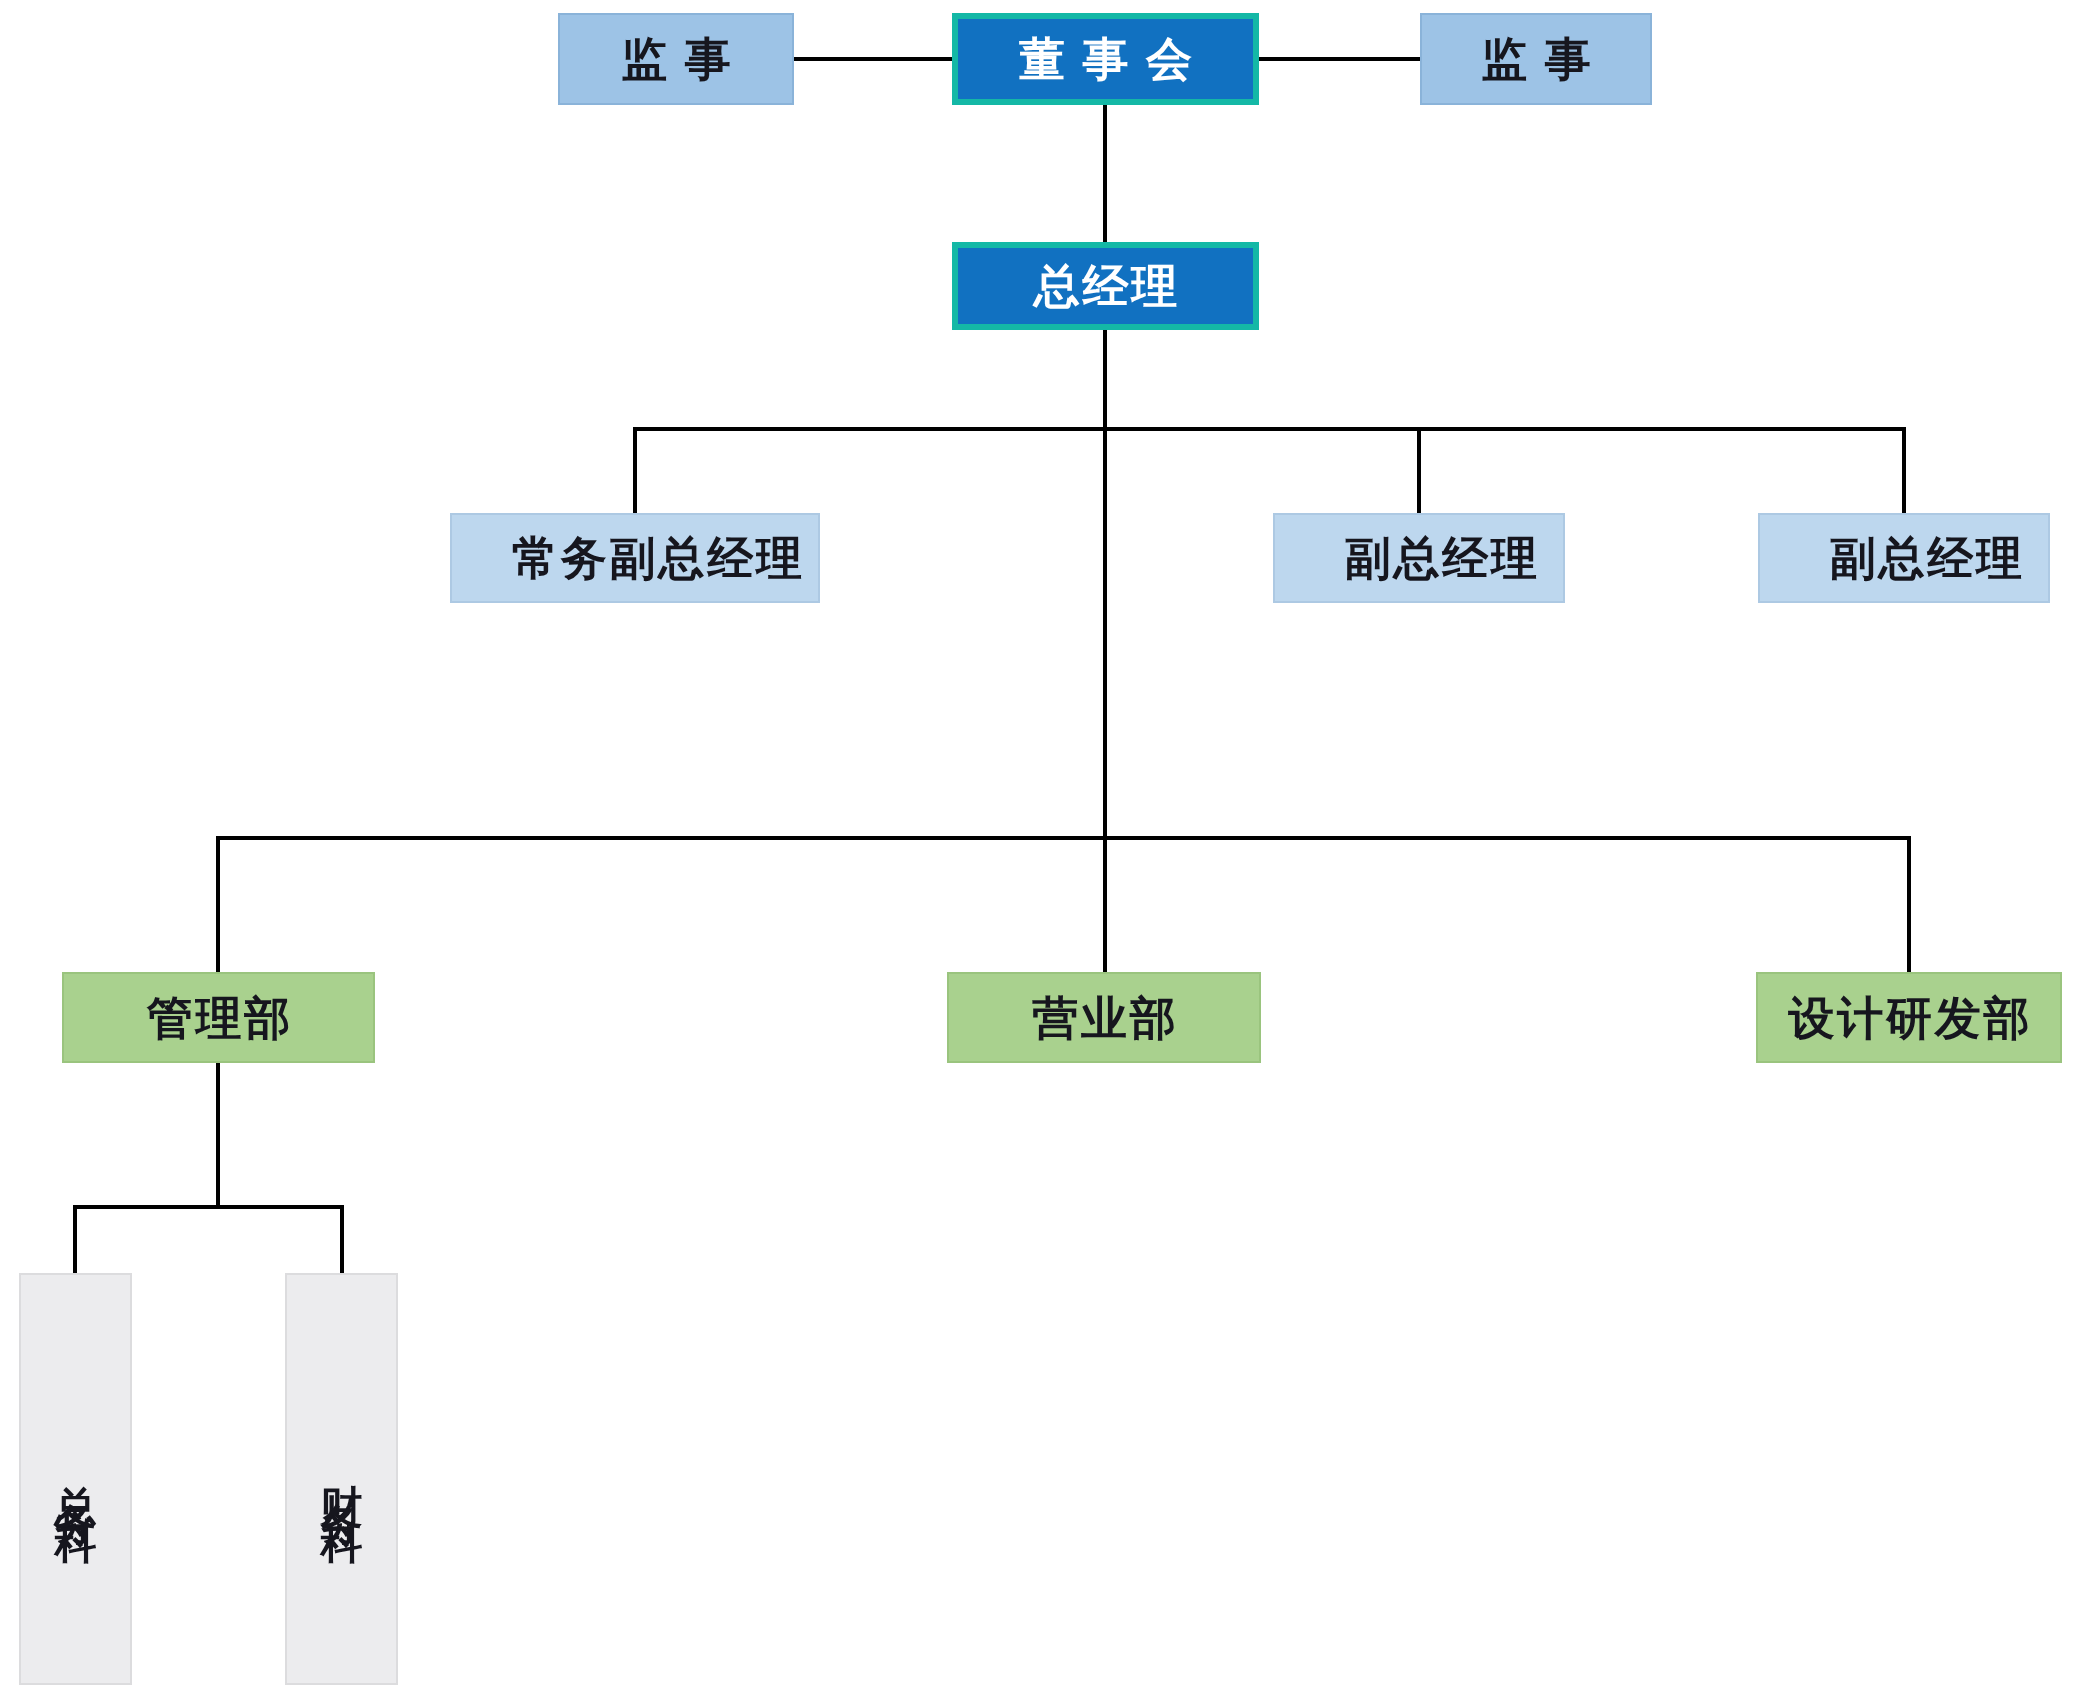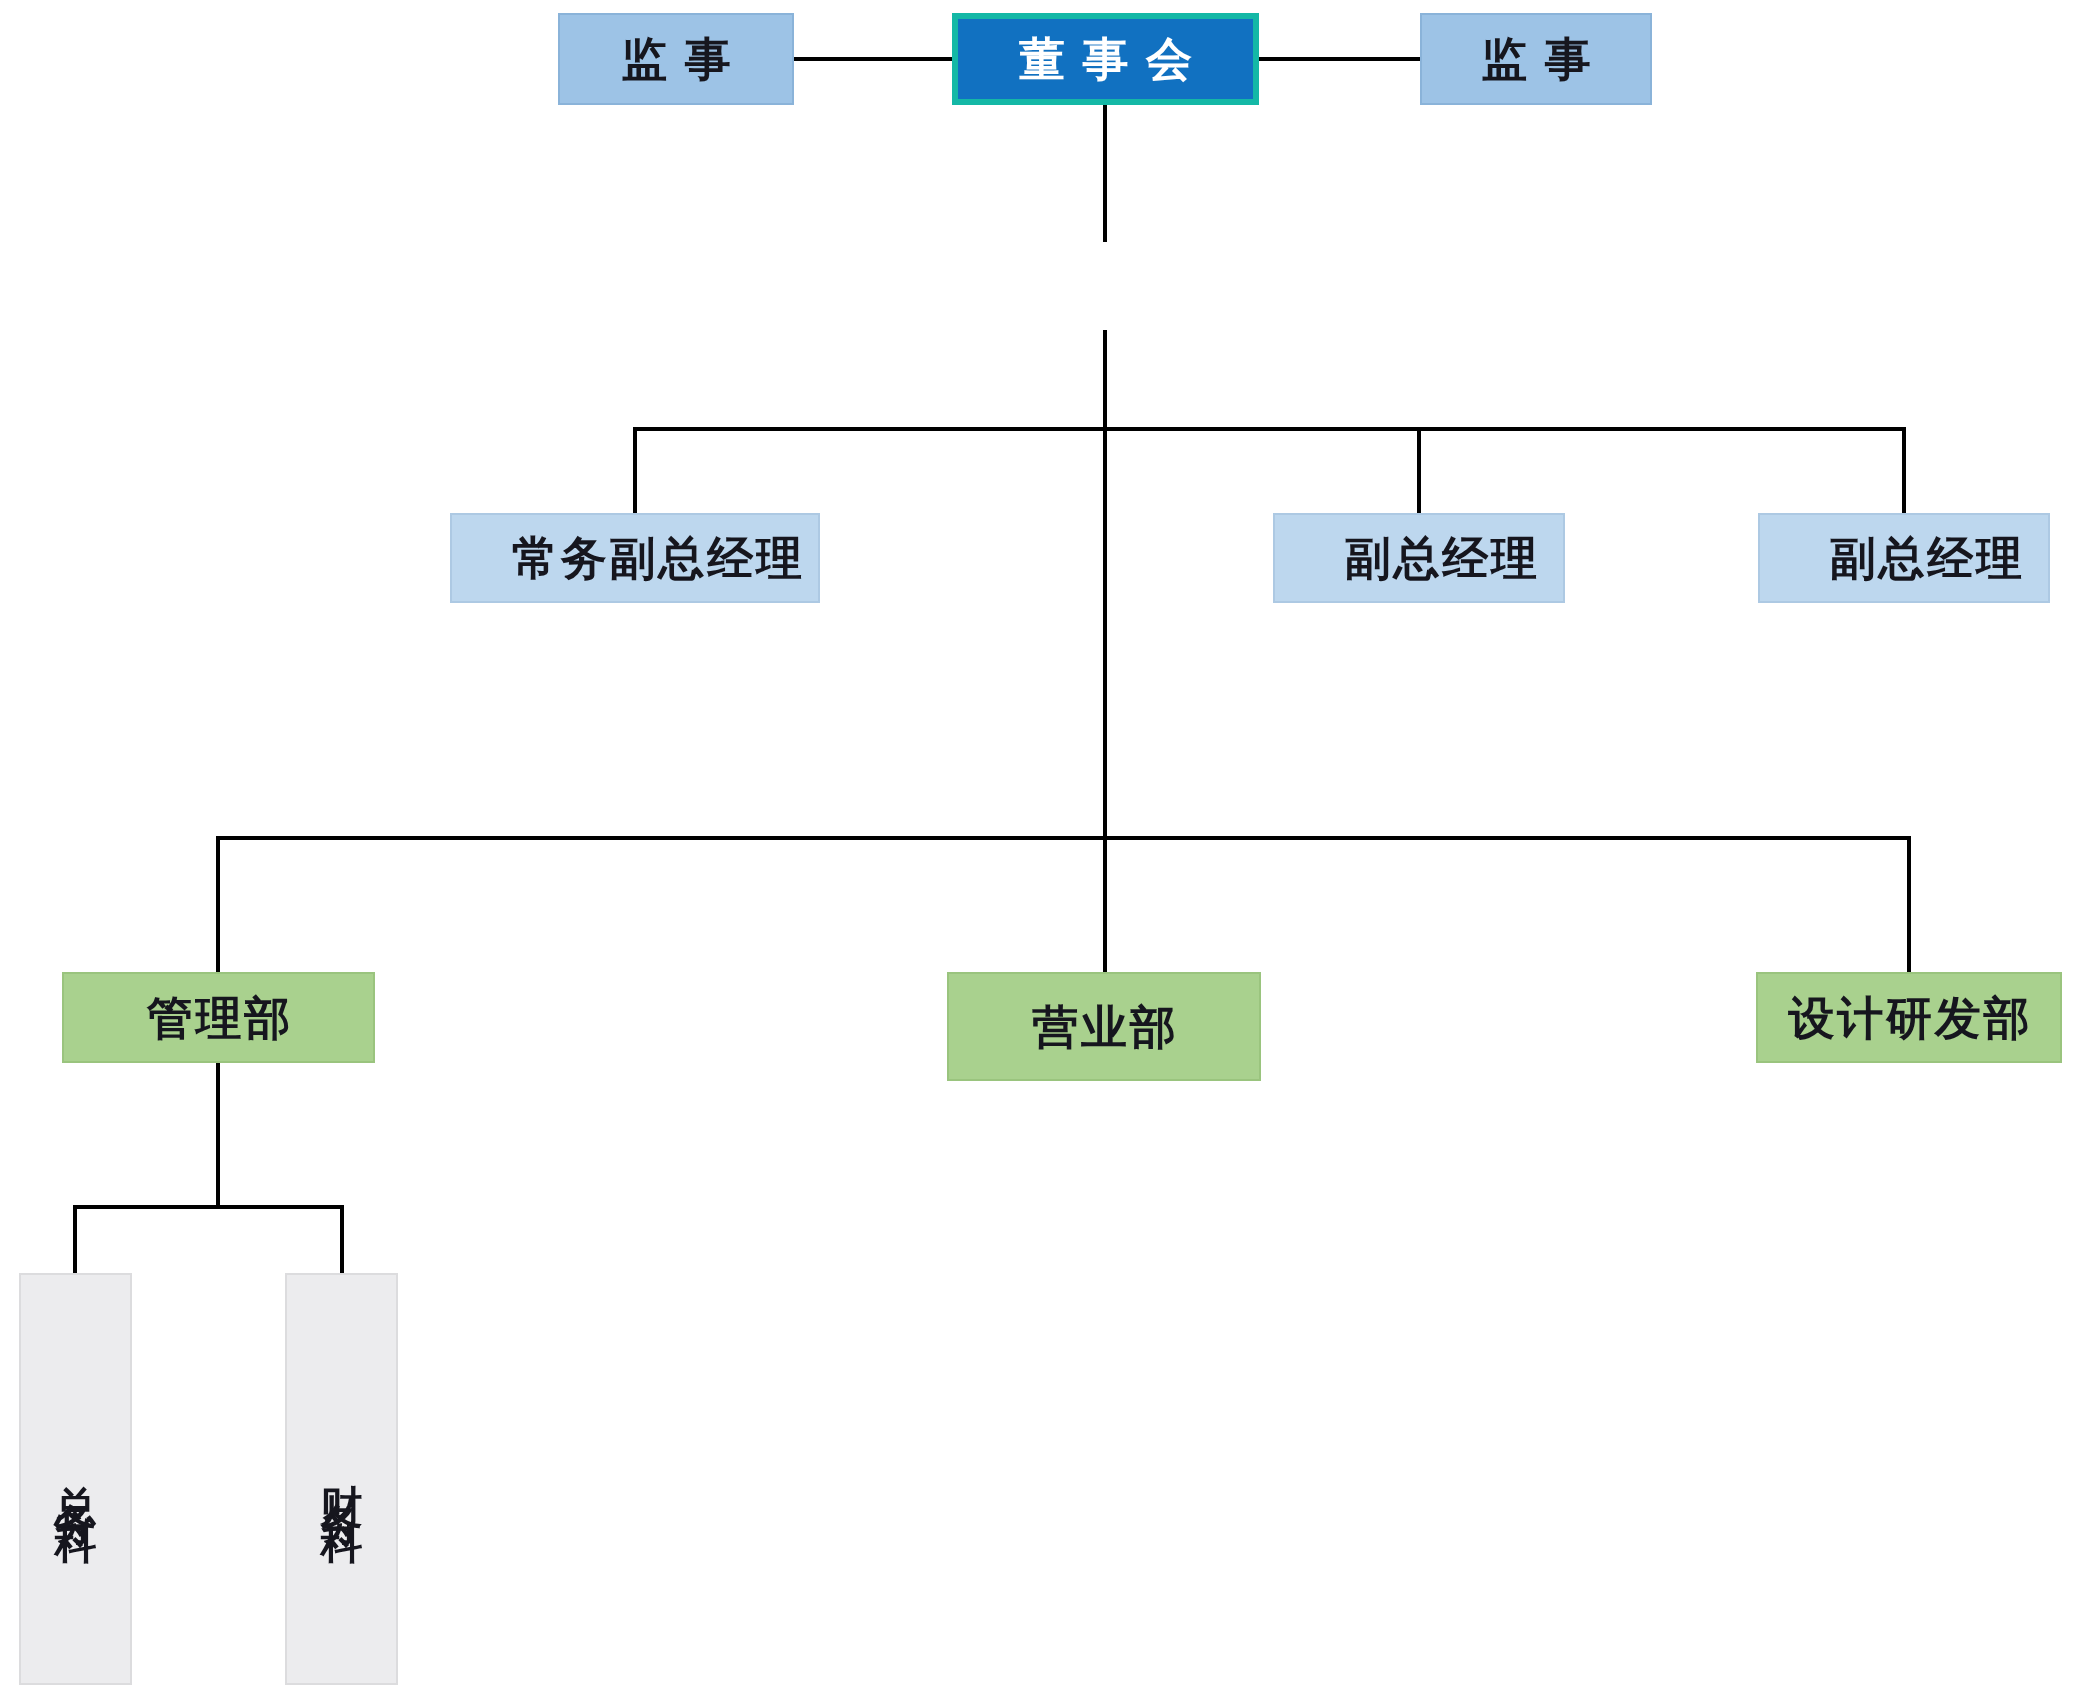--- a/index.html
+++ b/index.html
@@ -90,35 +90,38 @@
   <div class="node blue-mid spaced" style="left:558px; top:13px; width:236px; height:92px;">
     <span>监事</span>
   </div>
   <div class="node blue-dark spaced" style="left:952px; top:13px; width:307px; height:92px;">
     <span>董事会</span>
   </div>
   <div class="node blue-mid spaced" style="left:1420px; top:13px; width:232px; height:92px;">
     <span>监事</span>
   </div>
 
+  <div class="node blue-dark tight" style="left:952px; top:242px; width:307px; height:88px;">
+    <span>总经理</span>
+  </div>
 
   <div class="node blue-pale tight" style="left:450px; top:513px; width:370px; height:90px;">
     <span>常务副总经理</span>
   </div>
   <div class="node blue-pale tight" style="left:1273px; top:513px; width:292px; height:90px;">
     <span>副总经理</span>
   </div>
   <div class="node blue-pale tight" style="left:1758px; top:513px; width:292px; height:90px;">
     <span>副总经理</span>
   </div>
 
   <div class="node green tight" style="left:62px; top:972px; width:313px; height:91px;">
     <span>管理部</span>
   </div>
-  <div class="node green tight" style="left:947px; top:972px; width:314px; height:109px;">
+  <div class="node green tight" style="left:947px; top:972px; width:314px; height:91px;">
     <span>营业部</span>
   </div>
   <div class="node green tight" style="left:1756px; top:972px; width:306px; height:91px;">
     <span>设计研发部</span>
   </div>
 
   <div class="node gray vert" style="left:19px; top:1273px; width:113px; height:412px;">
     <span>总务科</span>
   </div>
   <div class="node gray vert" style="left:285px; top:1273px; width:113px; height:412px;">

